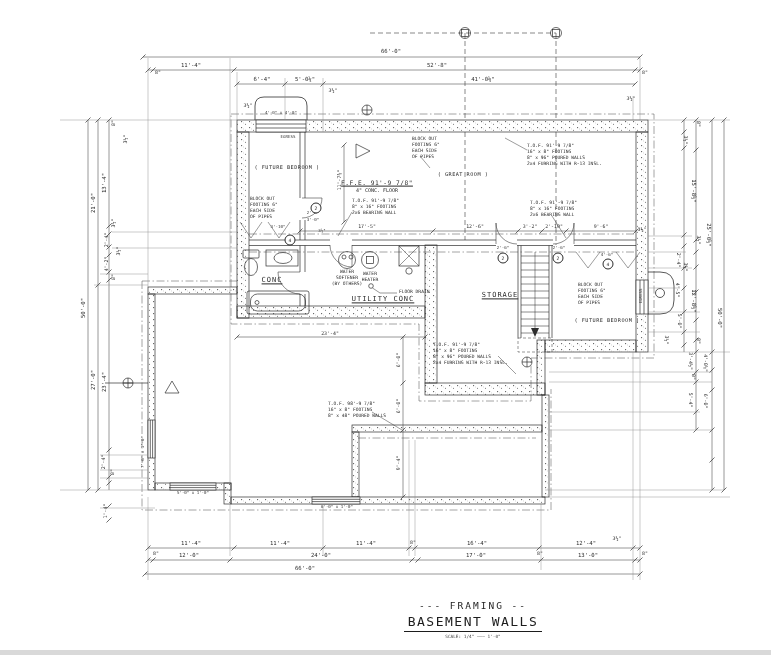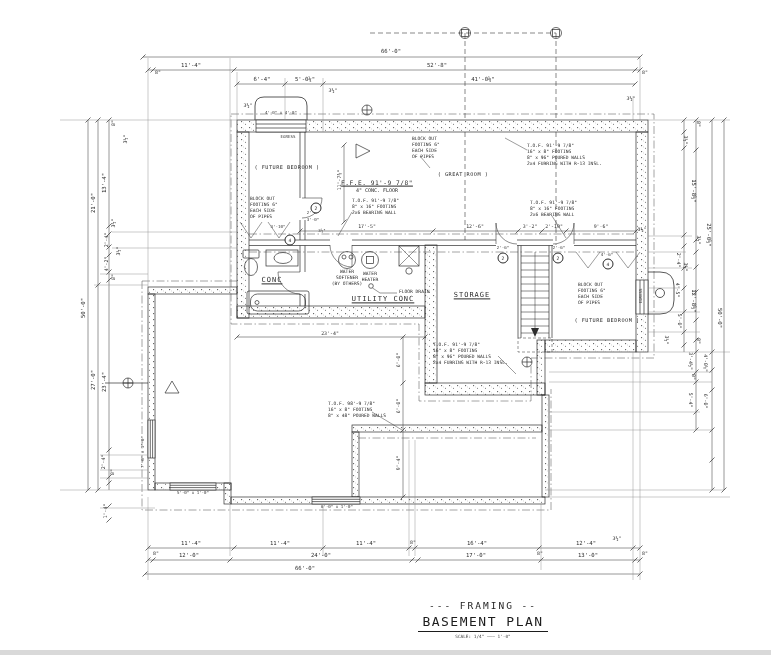--- a/index.html
+++ b/index.html
@@ -14,21 +14,21 @@
   .note{position:absolute;font-size:4.6px;line-height:1.32;white-space:nowrap;color:#2b2b2b;}
   .note.ctr{transform:translate(-50%,-50%);text-align:center;}
   .note.room{font-size:7px;letter-spacing:1px;}
   .note.room-p{font-size:5.2px;letter-spacing:.5px;}
   .note.u > div:first-child, .u1{text-decoration:underline;}
   .note.ffe{font-size:5px;text-align:center;}
   .note.ffe > div:first-child{font-size:6.2px;text-decoration:underline;letter-spacing:.5px;}
   .tag{position:absolute;width:9px;height:9px;border:0.8px solid #2b2b2b;border-radius:50%;
        font-size:4.6px;display:flex;align-items:center;justify-content:center;
        transform:translate(-50%,-50%);background:#fff;}
-  #title-block{position:absolute;left:408px;top:600px;width:150px;text-align:center;color:#1d1d1d;}
+  #title-block{position:absolute;left:398px;top:600px;width:150px;text-align:center;color:#1d1d1d;}
   #title-line1{font-size:9.5px;letter-spacing:2px;}
   #title-line2{font-size:13px;letter-spacing:1.5px;display:inline-block;
                border-bottom:1.2px solid #1d1d1d;padding:1px 4px 2px 4px;margin-top:1px;}
   #scale-note{font-size:4.4px;margin-top:2px;color:#444;}
   #page-edge{position:absolute;left:0;bottom:0;width:771px;height:5px;background:#d9d9d9;}
 </style>
 </head>
 <body>
 
 <div id="stage">
@@ -315,21 +315,21 @@
       </div>
       <div class="note room-p ctr" style="left: 607px; top: 320px;">
         <div>( FUTURE BEDROOM )</div>
       </div>
       <div class="note room ctr u" style="left: 272px; top: 281px;">
         <div>CONC</div>
       </div>
       <div class="note room ctr u" style="left: 383px; top: 300px;">
         <div>UTILITY CONC</div>
       </div>
-      <div class="note room ctr u" style="left: 472px; top: 296px;">
+      <div class="note room ctr u" style="left: 500px; top: 296px;">
         <div>STORAGE</div>
       </div>
       <div class="note ffe ctr" style="left: 377px; top: 186px;">
         <div>F.F.E. 91'-9 7/8"</div>
         <div>4" CONC. FLOOR</div>
       </div>
       <div class="note " style="left: 527px; top: 143px;">
         <div>T.O.F. 91'-9 7/8"</div>
         <div>16" x 8" FOOTING</div>
         <div>8" x 96" POURED WALLS</div>
@@ -388,18 +388,18 @@
       </div>
       <div class="tag" style="left: 316px; top: 208px;">2</div>
       <div class="tag" style="left: 503px; top: 258px;">2</div>
       <div class="tag" style="left: 558px; top: 258px;">2</div>
       <div class="tag" style="left: 290px; top: 240px;">4</div>
       <div class="tag" style="left: 608px; top: 264px;">4</div>
     </div>
 
   <div id="title-block">
     <div id="title-line1">--- FRAMING --</div>
-    <div><span id="title-line2">BASEMENT PLAN</span></div>
+    <div><span id="title-line2">BASEMENT WALLS</span></div>
     <div id="scale-note">SCALE: 1/4"  ———  1'-0"</div>
   </div>
 
   <div id="page-edge"></div>
 </div>
 
 </body></html>

